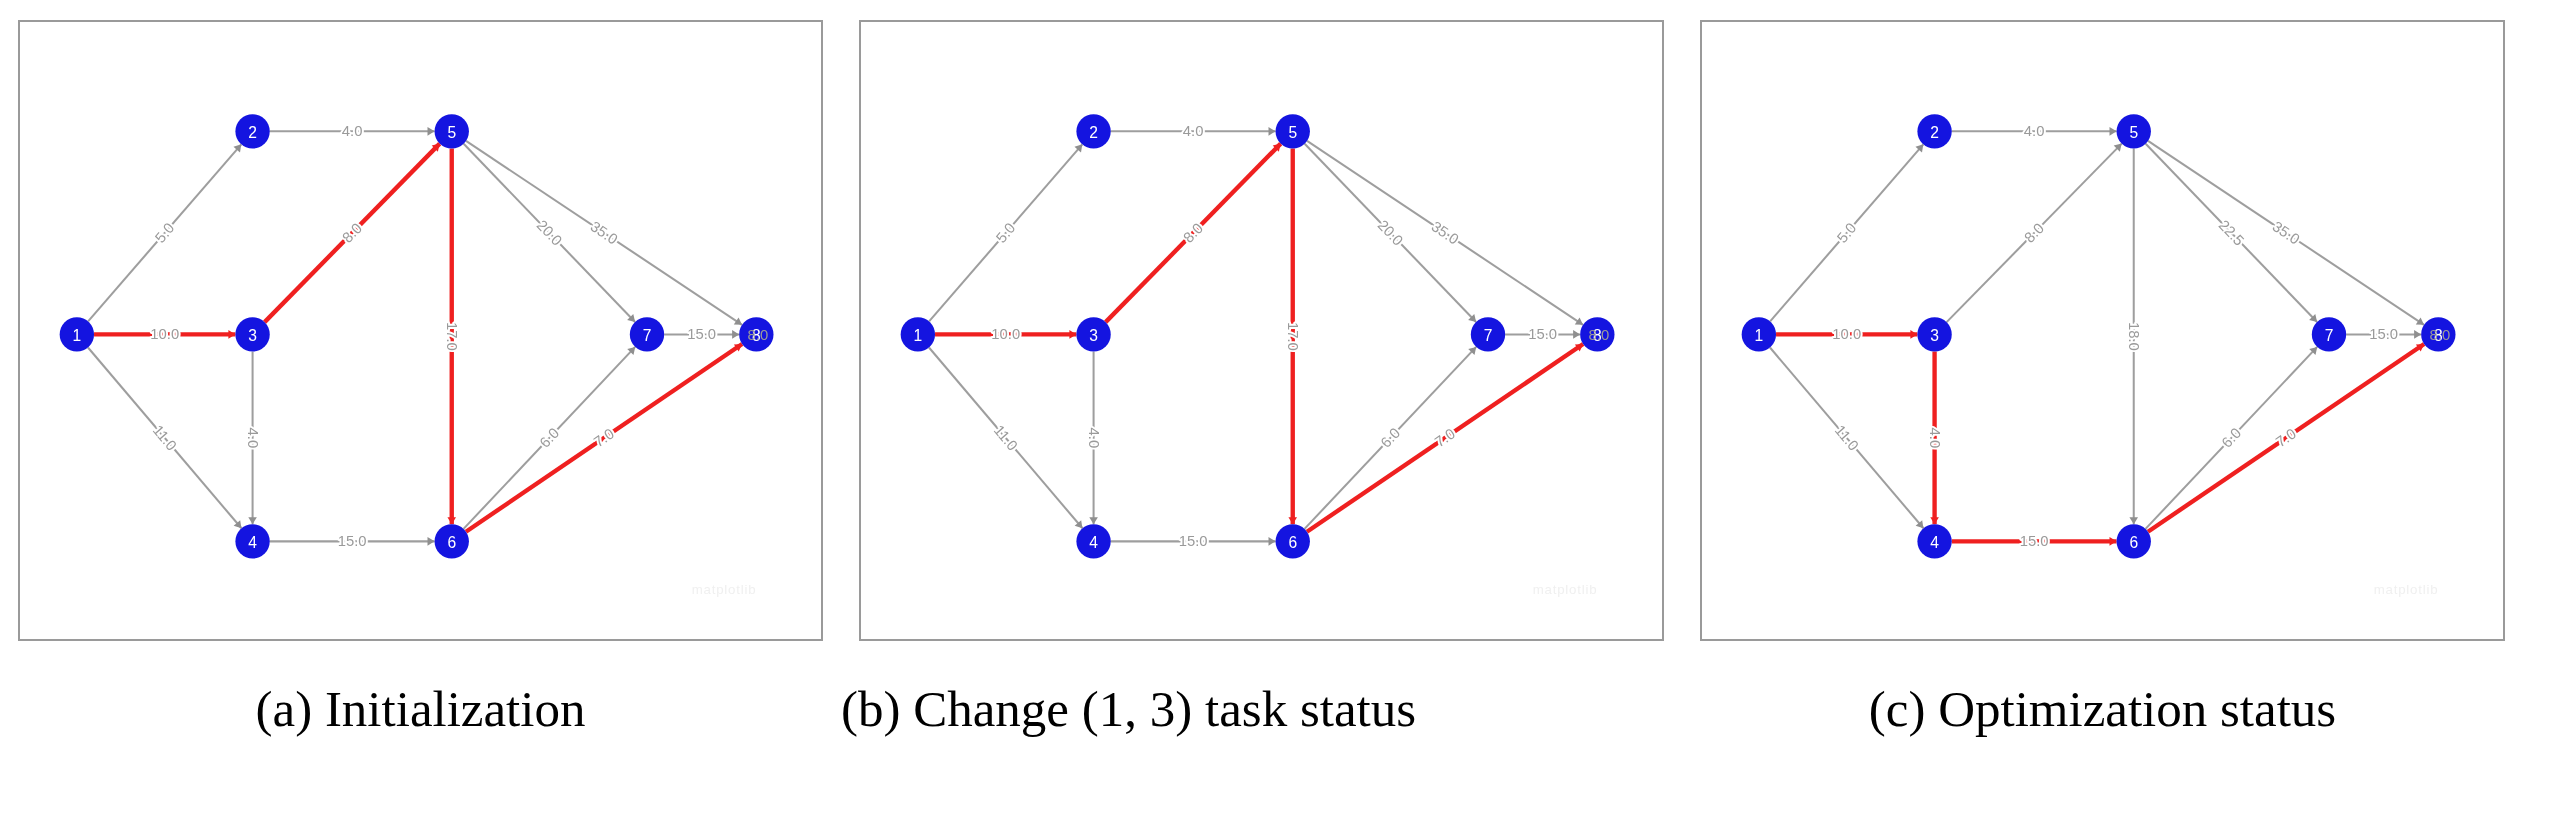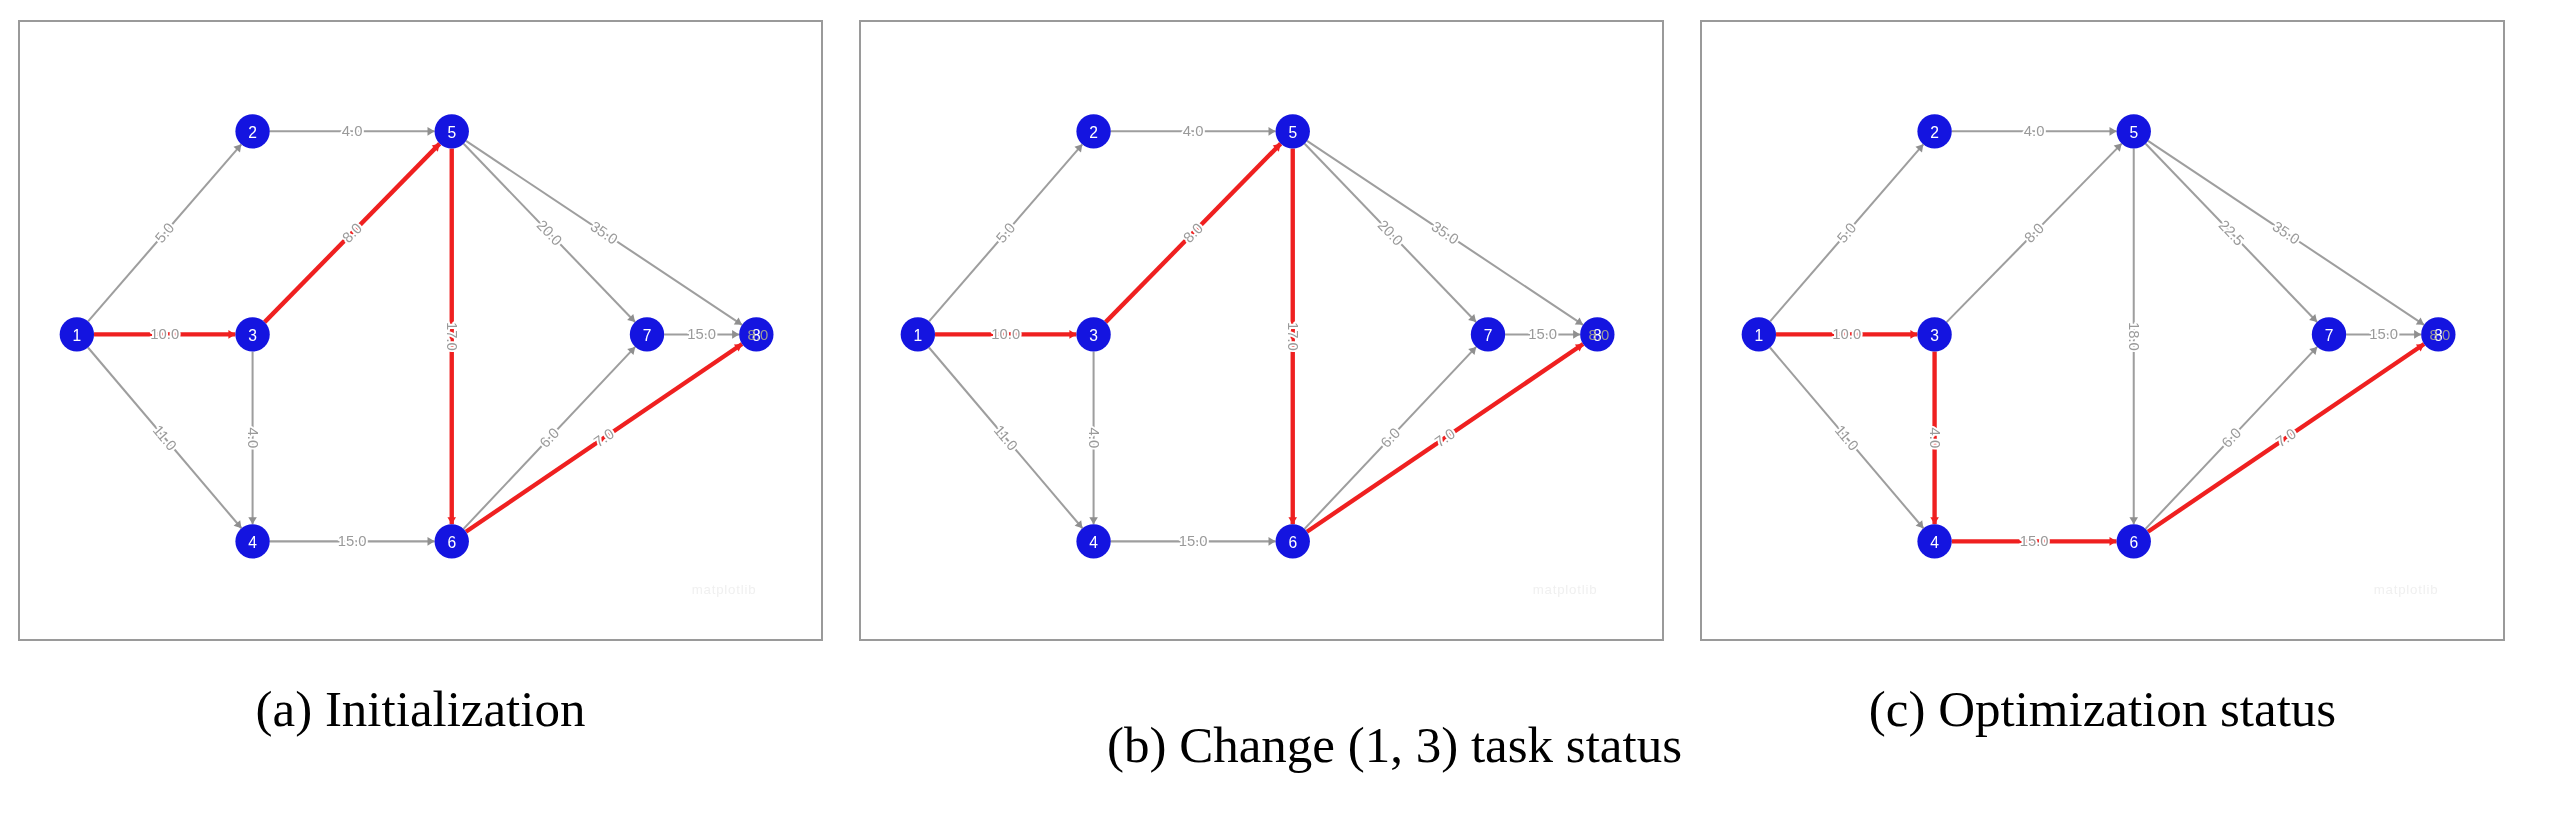--- a/index.html
+++ b/index.html
@@ -69,21 +69,21 @@
   }
   .caption-cell {
     width: 841px;
     text-align: center;
     font-family: "Liberation Serif", "DejaVu Serif", serif;
     font-size: 51px;
     color: #000000;
     line-height: 1.0;
     white-space: nowrap;
   }
-  .caption-cell.c2 { text-align: right; margin-top: 36px; }
+  .caption-cell.c2 { text-align: left; }
   .watermark {
     font-family: "Liberation Sans", sans-serif;
     font-size: 17px;
     fill: #f0f0f0;
     letter-spacing: 1px;
   }
   .edge-gray { stroke: #9e9e9e; stroke-width: 2.6; fill: none; }
   .edge-red-thick { stroke: #ef2020; stroke-width: 5.6; fill: none; }
   .node-circle { fill: #1414e0; stroke: none; }
   .node-label {

